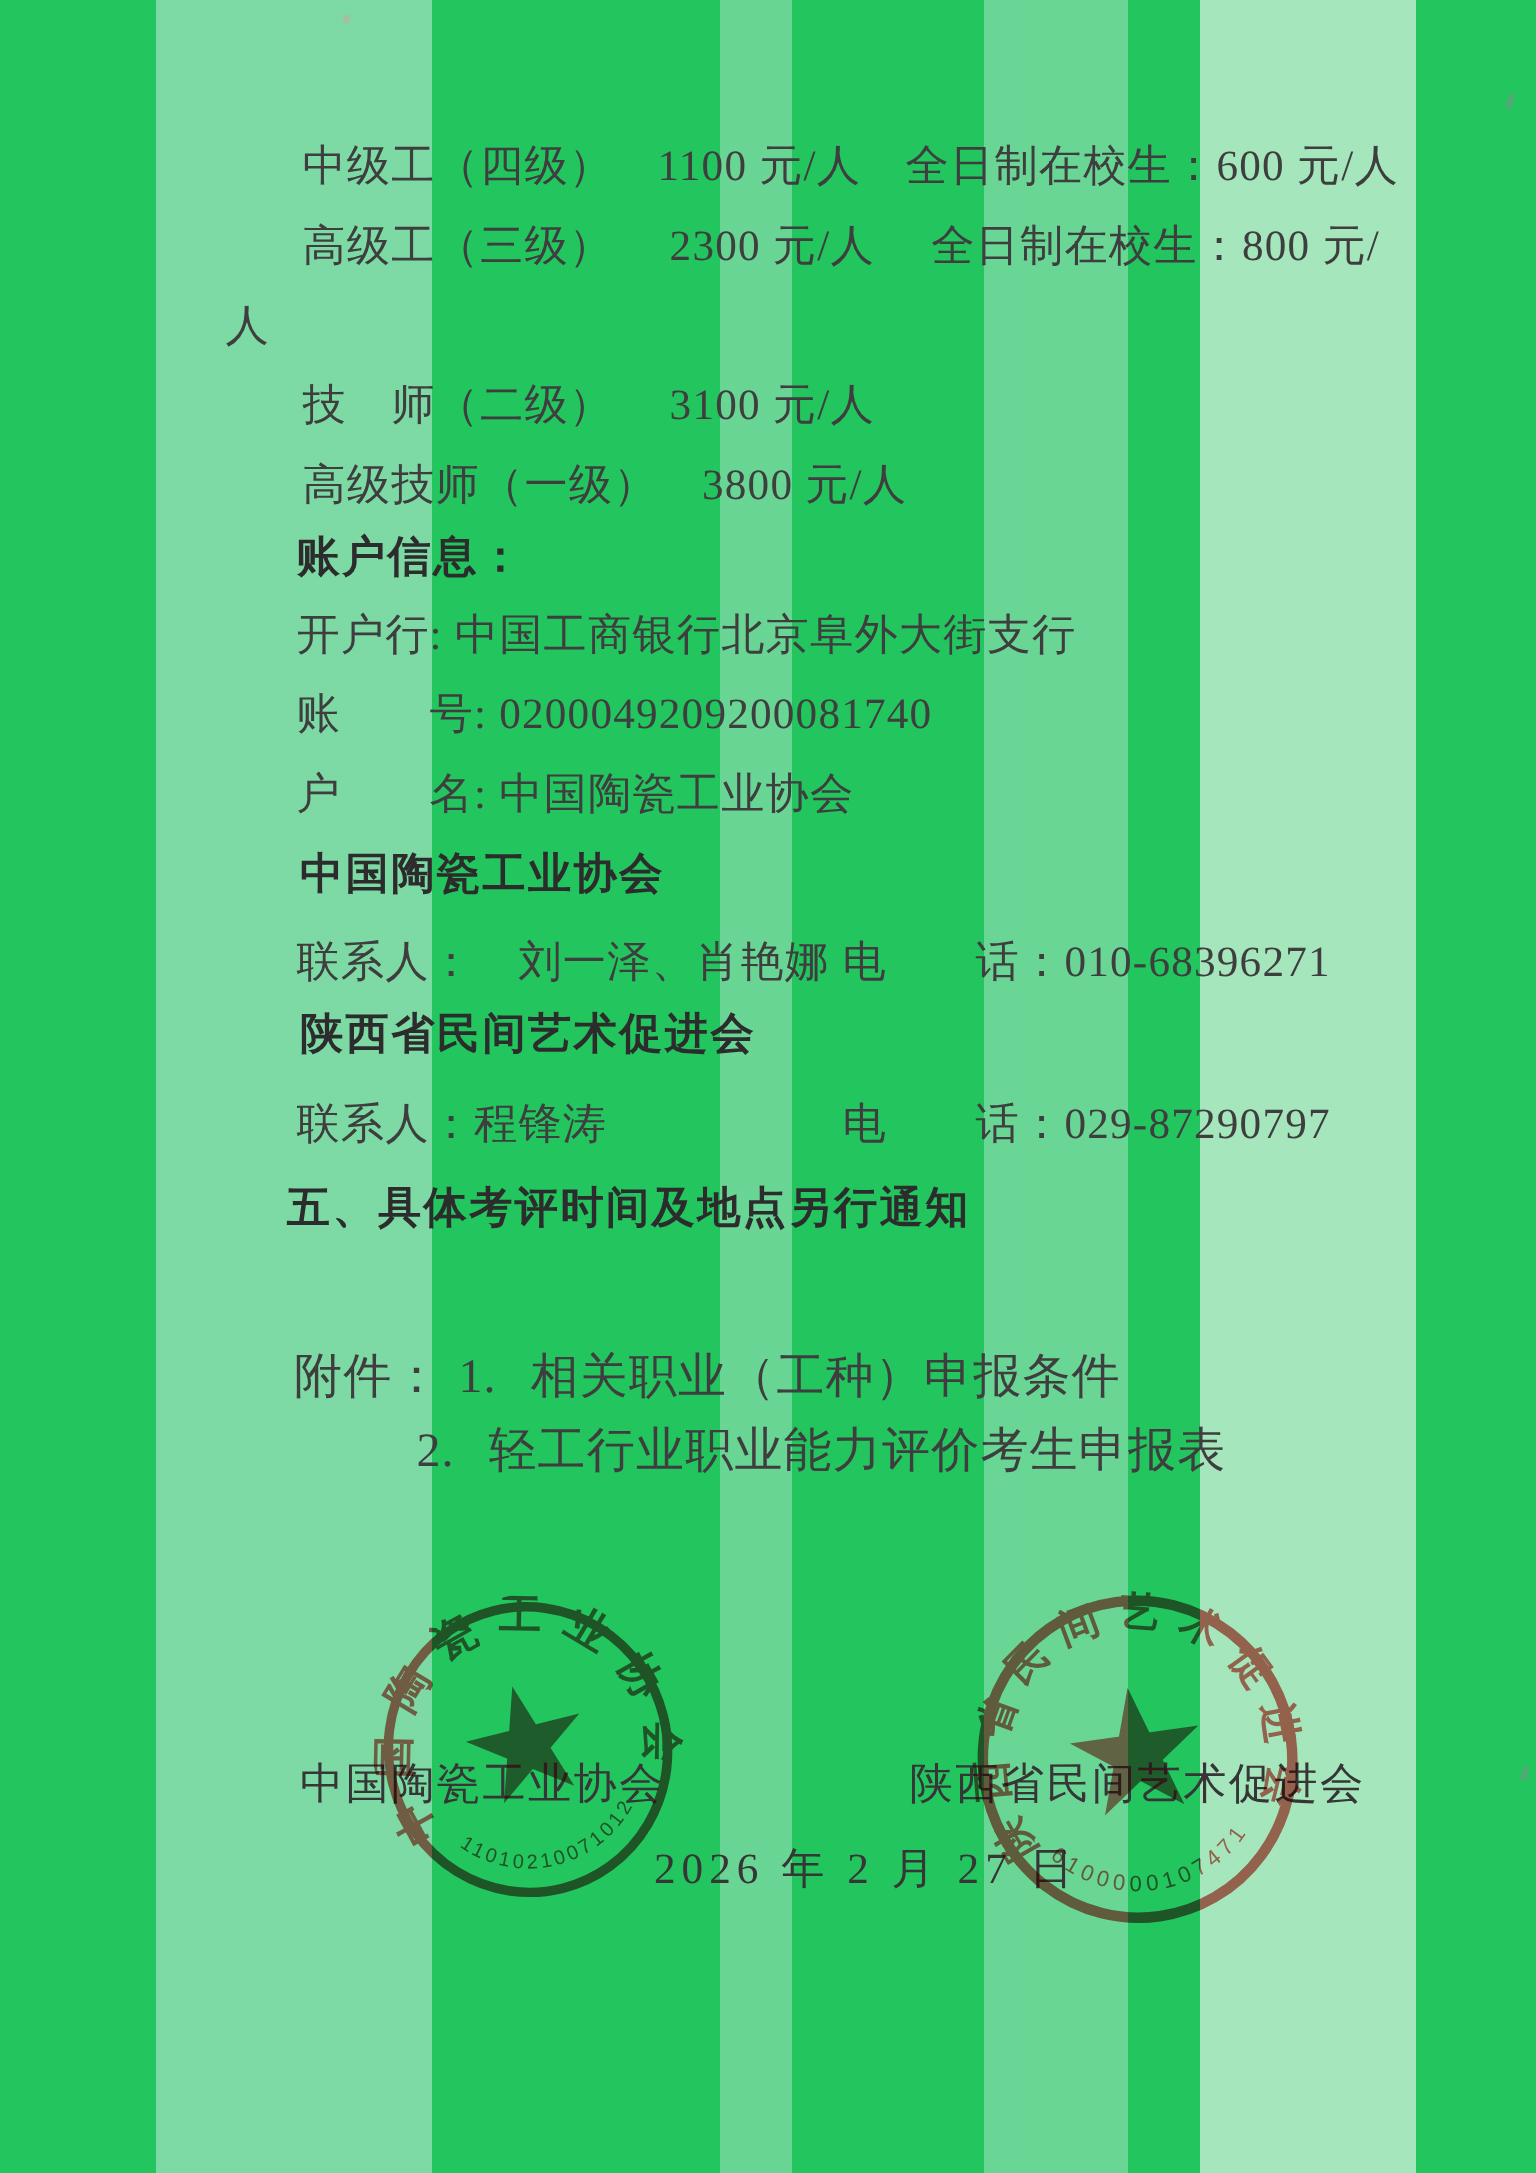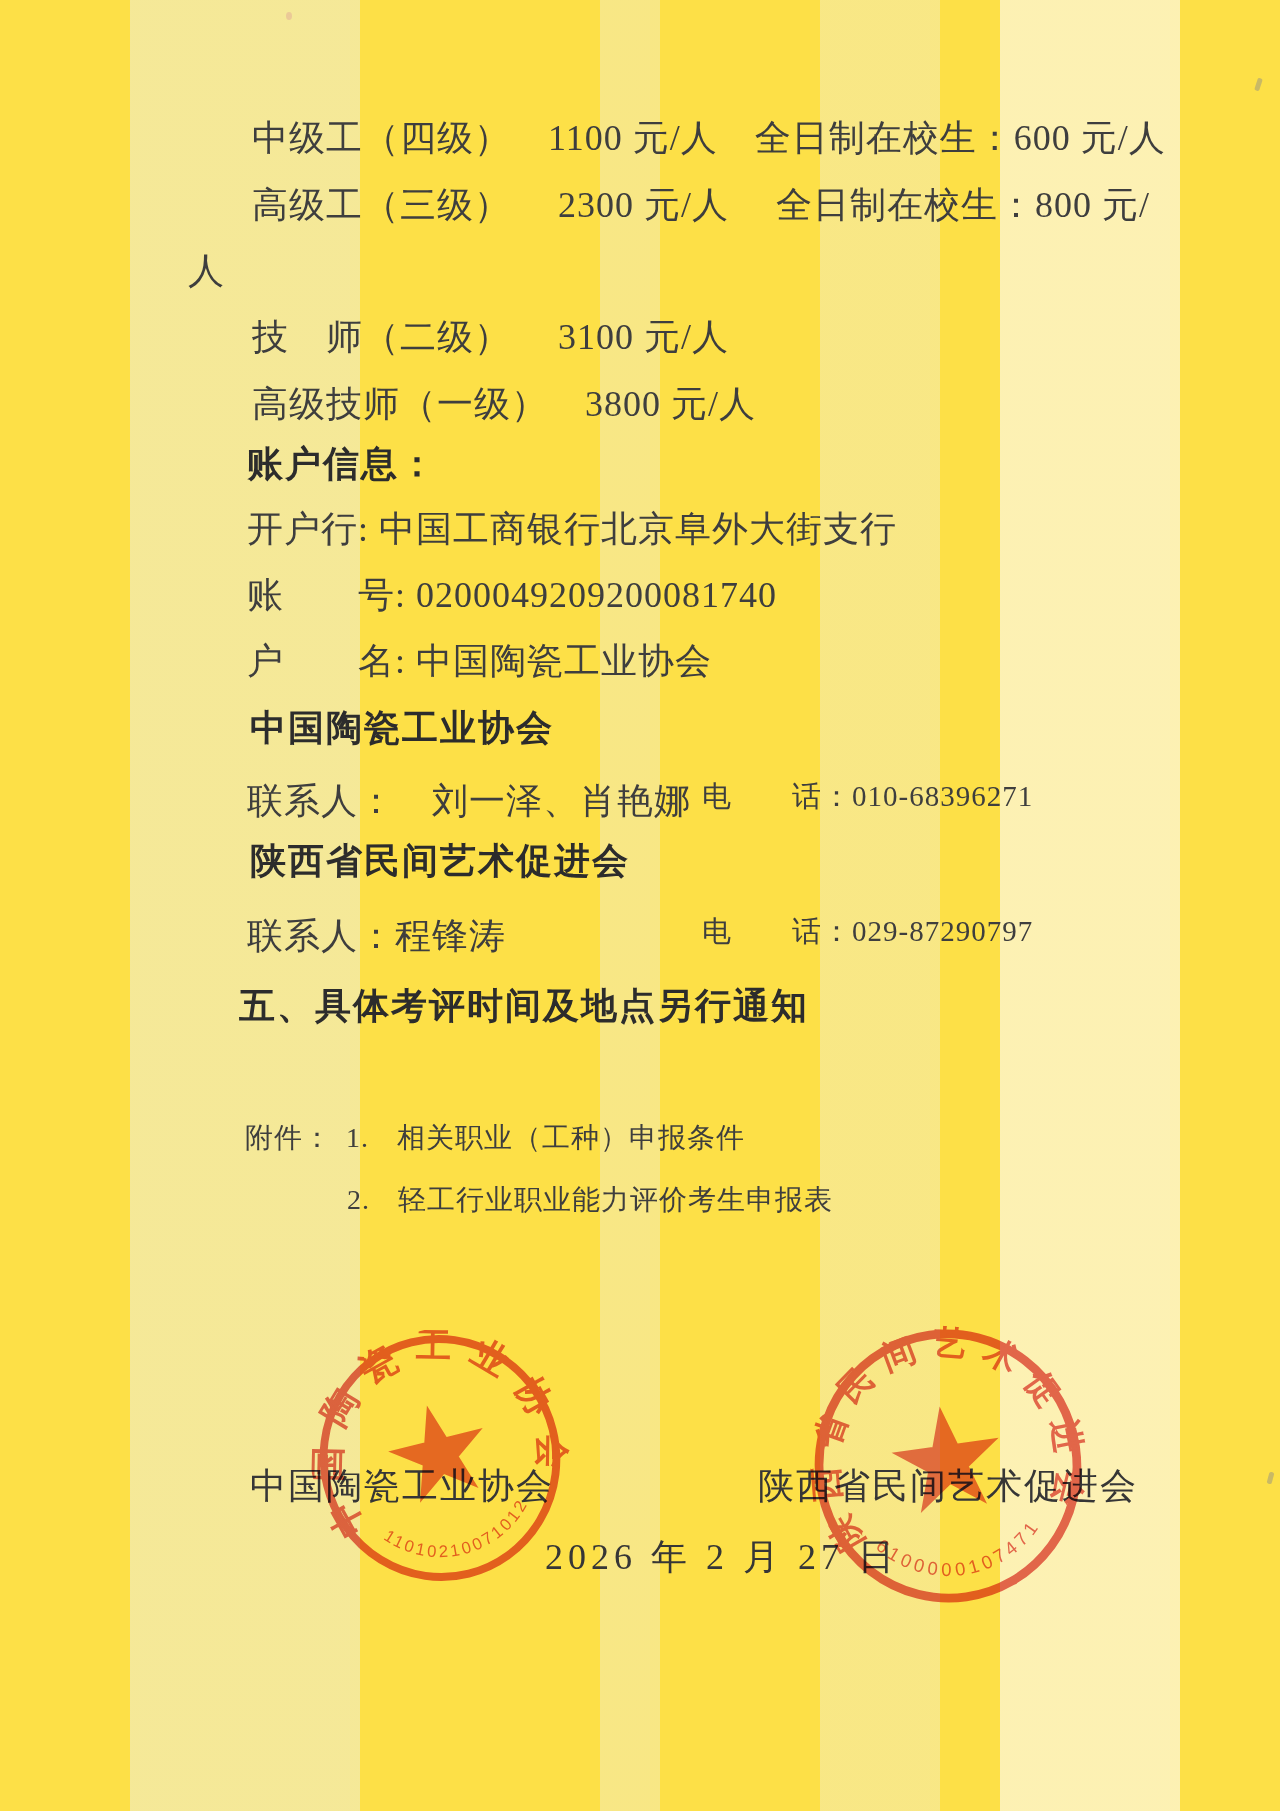--- a/index.html
+++ b/index.html
@@ -1,20 +1,20 @@
 <!DOCTYPE html>
 <html><head>
 <meta charset="utf-8">
 <style>
   html,body{margin:0;padding:0;background:#e9e8e5;}
   .page{
     position:relative;
     width:1280px;height:1811px;
     margin:0 auto;
-    background:#fde047;
+    background:#22c55e;
     overflow:hidden;
     font-family:"Liberation Serif","DejaVu Serif",serif;
     color:#3e3e3e;
   }
   
   .page::before{
     content:"";
     position:absolute;inset:0;
     background:
       linear-gradient(90deg, rgba(235,243,250,0.45) 0 0) 130px 0/230px 100% no-repeat,
@@ -31,22 +31,22 @@
     white-space:nowrap;
   }
   .bold{
     font-family:Liberation Mono, monospace;
     font-weight:700;
     color:#2c2c2c;
     letter-spacing:2px;
   }
   .contact-row{position:absolute;left:247px;width:900px;height:44px;}
   .contact-row .left-part{position:absolute;left:0;top:0;font-size:36px;letter-spacing:1px;white-space:nowrap;}
-  .contact-row .right-part{position:absolute;left:455px;top:0;font-size:29px;letter-spacing:1px;white-space:nowrap;font-family:Liberation Serif, serif;}
-  .attach-item{position:absolute;white-space:nowrap;font-size:28px;letter-spacing:1px;}
+  .contact-row .right-part{position:absolute;left:455px;top:0;font-size:36px;letter-spacing:1px;white-space:nowrap;font-family:Liberation Serif, serif;}
+  .attach-item{position:absolute;white-space:nowrap;font-size:40px;letter-spacing:1px;}
   .attach-no{display:inline-block;margin-right:28px;}
   .seal{
     position:absolute;
     mix-blend-mode:multiply;
     opacity:0.88;
   }
   .seal-left{left:312px;top:1330px;transform:rotate(-14deg);}
   .seal-right{left:806px;top:1324px;transform:rotate(-8deg);}
   .sig{position:absolute;font-size:36px;letter-spacing:2px;white-space:nowrap;color:#363636;}
   .artifact{position:absolute;background:#8a8a8a;opacity:.45;border-radius:2px;}

